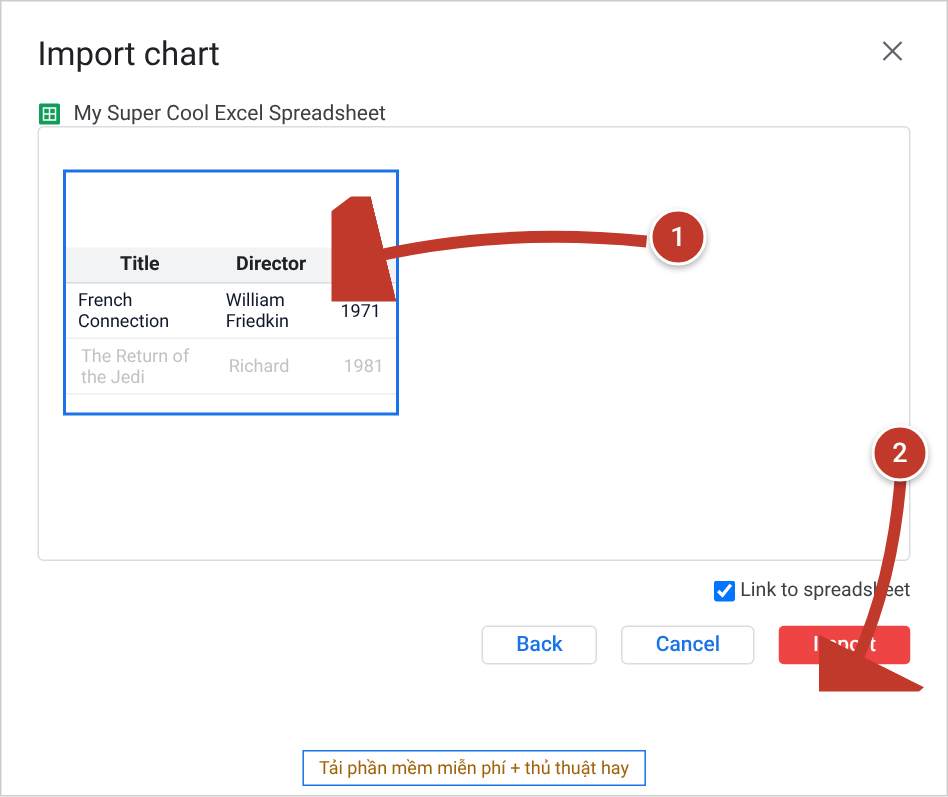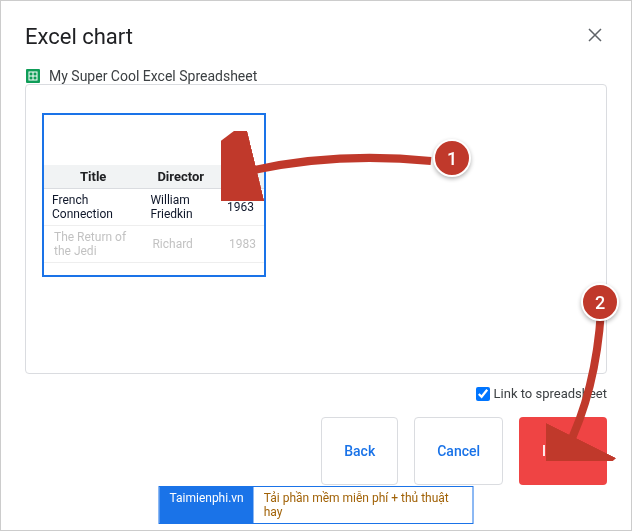--- a/index.html
+++ b/index.html
@@ -106,21 +106,21 @@
       width: 14px;
       height: 14px;
     }
     .button-row {
       display: flex;
       justify-content: flex-end;
       gap: 16px;
       margin-top: 16px;
     }
     .btn {
-      padding: 25px 22px;
+      padding: 4px 22px;
       font-size: 14px;
       font-weight: 500;
       border-radius: 4px;
       border: 1px solid transparent;
       cursor: pointer;
       font-family: inherit;
     }
     .btn-text {
       background: #fff;
       color: #1a73e8;
@@ -167,21 +167,21 @@
     .watermark-right {
       color: #a16207;
       padding: 4px 10px;
     }
   </style>
 </head>
 <body>
 
 <div class="dialog">
   <div class="header">
-    <div class="title">Excel chart</div>
+    <div class="title">Import chart</div>
     <button class="close-btn">
       <span>
         <svg width="16" height="16" viewBox="0 0 16 16">
             <path d="M2 2 L14 14 M14 2 L2 14" stroke="#5f6368" stroke-width="1.5" fill="none"></path>
           </svg>
       </span>
     </button>
   </div>
 
   <div class="file-row">
@@ -204,26 +204,26 @@
             <tr>
               <th>Title</th>
               <th>Director</th>
               <th></th>
             </tr>
           </thead>
           <tbody>
             <tr>
               <td>French Connection</td>
               <td>William Friedkin</td>
-              <td>1963</td>
+              <td>1971</td>
             </tr>
             <tr class="cut-row">
               <td>The Return of the Jedi</td>
               <td>Richard</td>
-              <td>1983</td>
+              <td>1981</td>
             </tr>
           </tbody>
         </table>
       </div>
     </div>
   </div>
 
   <div class="link-row">
     <input type="checkbox" checked="" style="">
     <label>Link to spreadsheet</label>
@@ -254,15 +254,14 @@
       <polygon points="0 0, 14 6, 0 12" fill="#c0392b"></polygon>
     </marker>
   </defs>
   <path d="M 55 10 Q 50 90 20 150" stroke="#c0392b" stroke-width="8" fill="none" marker-end="url(#arrowhead2)"></path>
 </svg>
 <div class="badge" style="left:580px; top:282px;">
   <span>2</span>
 </div>
 
 <div class="watermark">
-  <div class="watermark-left">Taimienphi.vn</div>
   <div class="watermark-right">Tải phần mềm miễn phí + thủ thuật hay</div>
 </div>
 
 </body></html>

